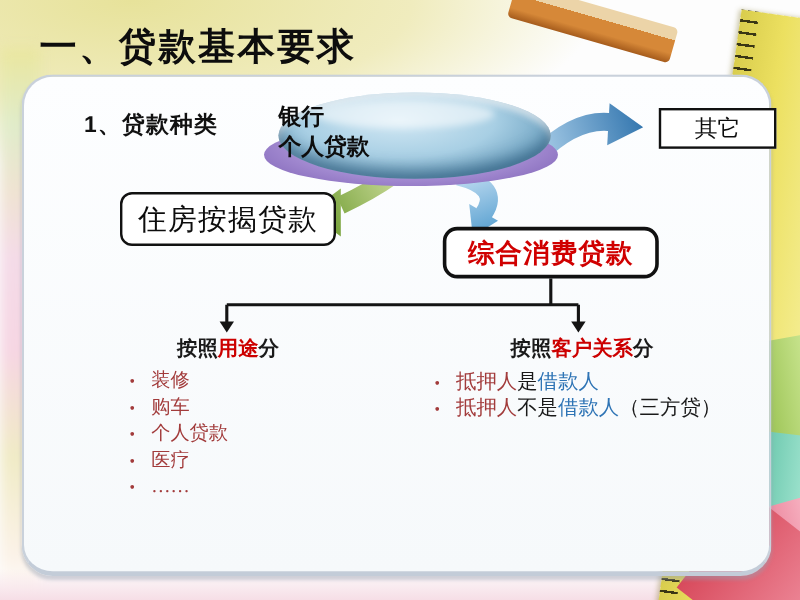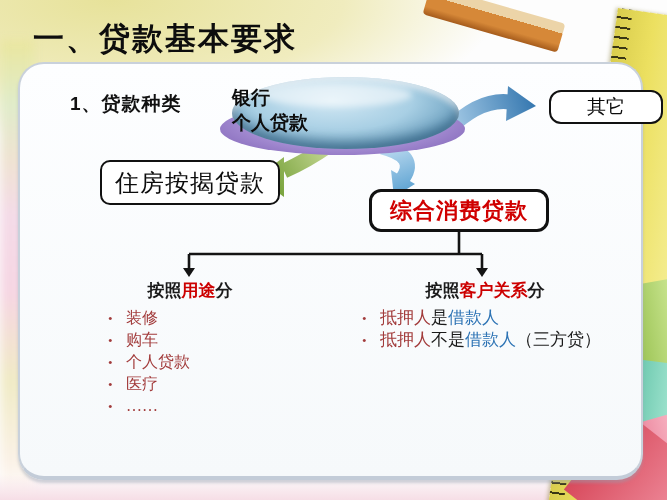--- a/index.html
+++ b/index.html
@@ -48,21 +48,21 @@
   .oval-blue{position:absolute;left:212px;top:13px;width:227px;height:72px;border-radius:50%;
     background:radial-gradient(ellipse at 44% 32%,#d2e8f4 0%,#a8cfe4 45%,#6ba0c0 76%,#30668a 100%);
     box-shadow:inset 0 -7px 12px rgba(18,60,92,.5),inset 0 4px 6px rgba(255,255,255,.75);}
   .oval-highlight{position:absolute;left:242px;top:19px;width:150px;height:24px;border-radius:50%;
     background:rgba(255,255,255,.55);filter:blur(3px);}
   .oval-text{position:absolute;left:212px;top:21px;width:227px;text-align:left;
     font-size:19px;font-weight:bold;color:#0d0d0d;line-height:25px;}
   
   .dbox{position:absolute;display:flex;align-items:center;justify-content:center;
     background:#ffffff;border:2.5px solid #111;box-sizing:border-box;color:#0d0d0d;}
-  .box-other{left:529px;top:26px;width:114px;height:34px;border-radius:12px;font-size:19px;}
+  .box-other{left:529px;top:26px;width:98px;height:34px;border-radius:0;font-size:19px;}
   .box-housing{left:80px;top:96px;width:180px;height:45px;border-radius:10px;font-size:24px;letter-spacing:1px;}
   .box-consumer{left:349px;top:125px;width:180px;height:43px;border-radius:12px;border-width:3px;
     font-size:22px;font-weight:bold;color:#d00000;letter-spacing:1px;}
   
   .diagram-svg{position:absolute;left:0;top:0;width:625px;height:418px;}
   
   .branch-label{position:absolute;top:215px;font-size:17px;font-weight:bold;color:#141414;
     text-align:center;white-space:nowrap;}
   .label-left{left:105px;width:130px;}
   .label-right{left:385px;width:160px;}

